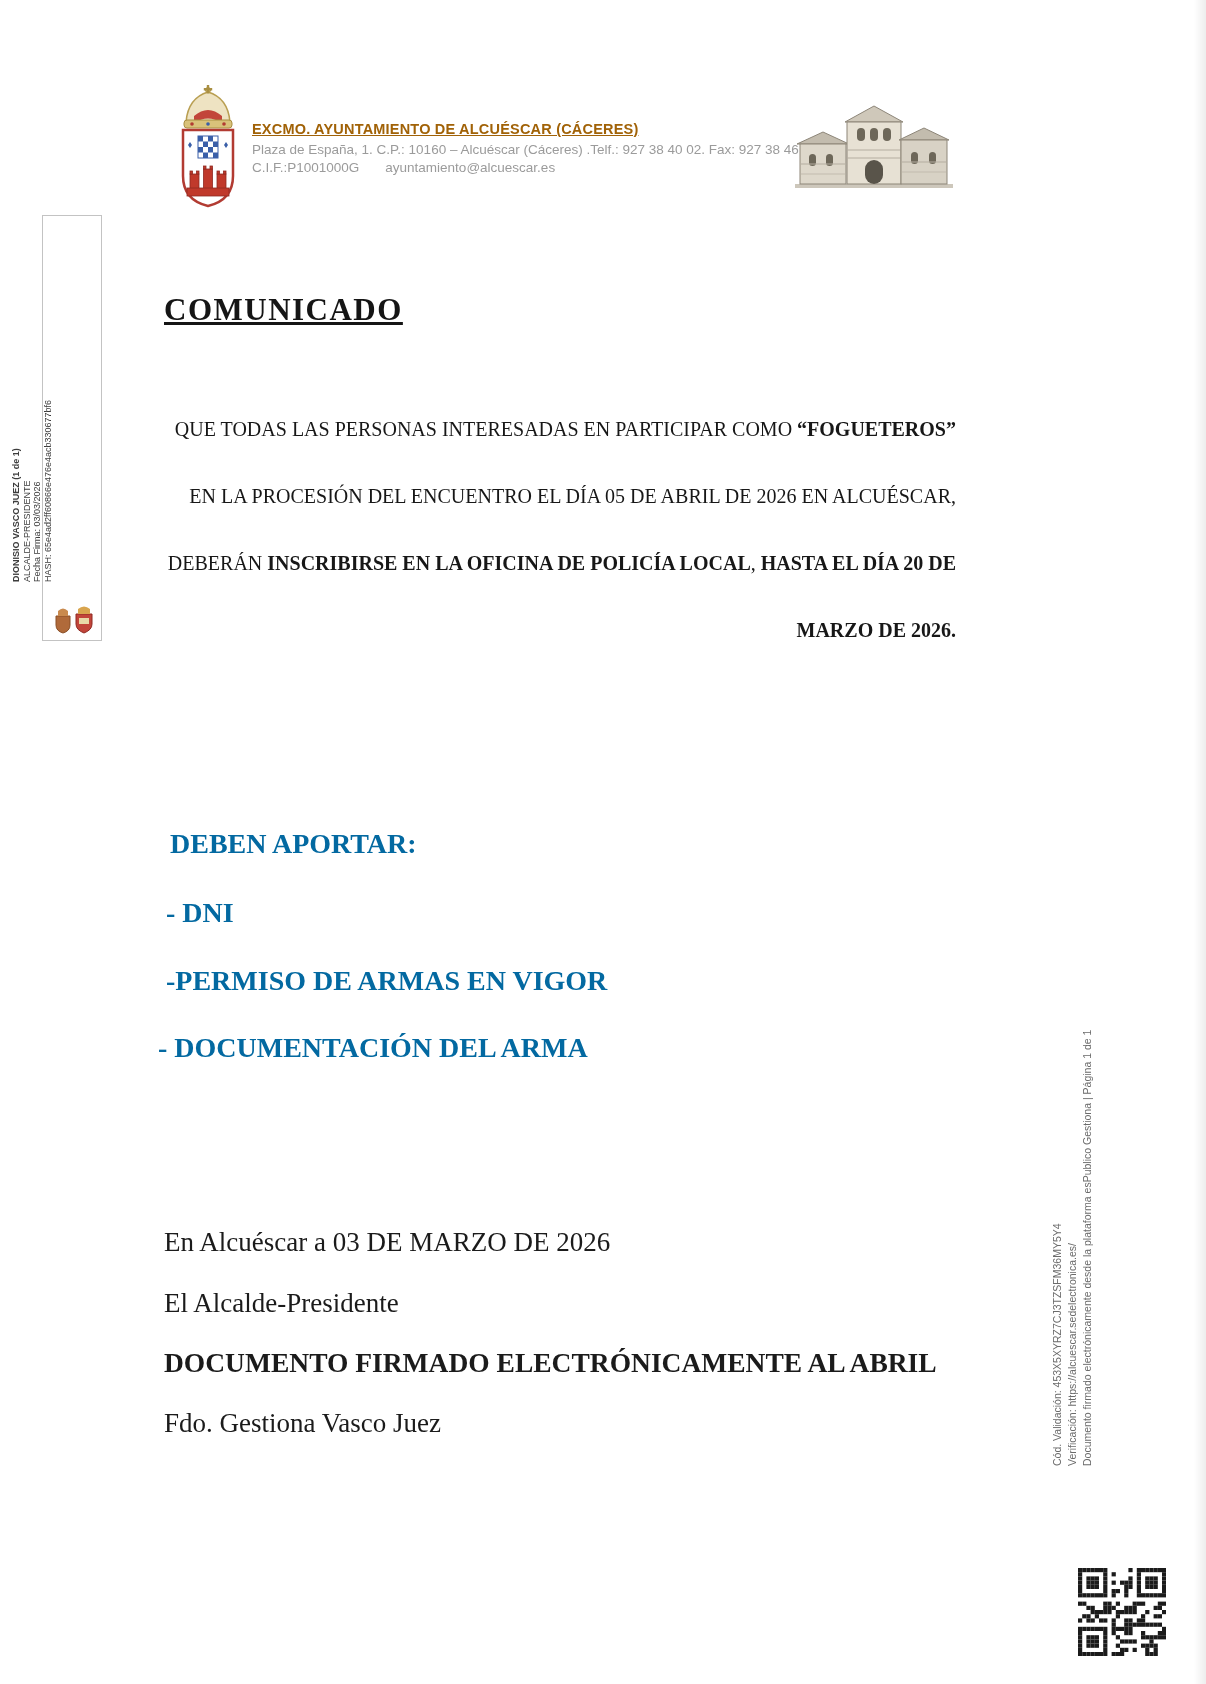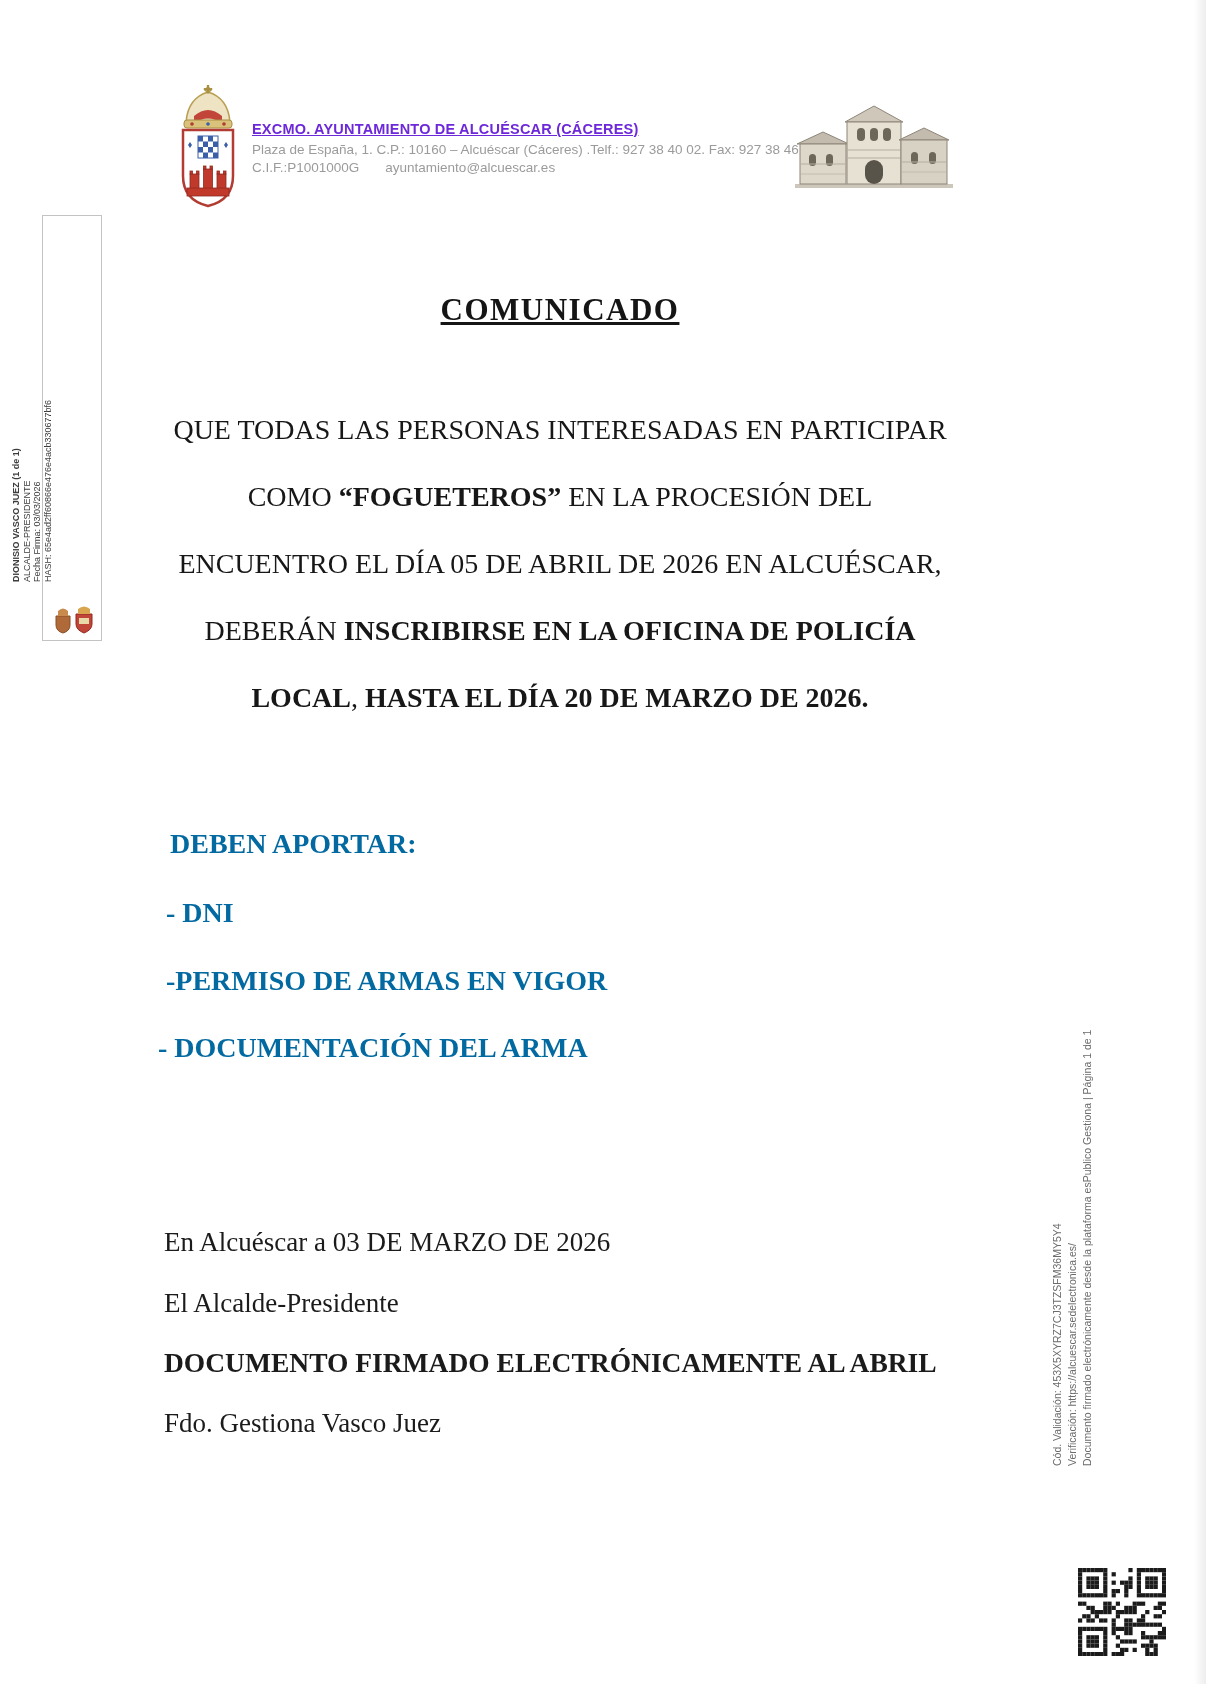--- a/index.html
+++ b/index.html
@@ -6,42 +6,42 @@
   html,body{margin:0;padding:0}
   body{
     width:1206px;height:1684px;position:relative;background:#ffffff;
     font-family:"Liberation Serif","DejaVu Serif",serif;color:#121212;overflow:hidden;
   }
   .abs{position:absolute}
   .page-edge{background:linear-gradient(to right,#ffffff,#ededed)}
   
   .org-name{
     font-family:"Liberation Sans","DejaVu Sans",sans-serif;
-    font-size:14.5px;font-weight:700;color:#6d28d9;
+    font-size:14.5px;font-weight:700;color:#a16207;
     text-decoration:underline;letter-spacing:.2px;white-space:nowrap;
   }
   .hdr-line{
     font-family:"Liberation Sans","DejaVu Sans",sans-serif;
     font-size:13.5px;color:#9b9b9b;white-space:nowrap;
   }
   .hdr-line .gap{display:inline-block;width:26px}
   
   .sidebar-box{border:1px solid #c3c3c3;background:#fff}
   .rot{transform:rotate(-90deg);transform-origin:left bottom}
   .side-text{
     font-family:"Liberation Sans","DejaVu Sans",sans-serif;
     font-size:9px;line-height:10.5px;color:#3c3c3c;white-space:nowrap;
   }
   .side-text .b{font-weight:700}
   
   .doc-title{
-    font-size:31px;font-weight:700;text-align:center;
+    font-size:31px;font-weight:700;text-align:left;
     text-decoration:underline;letter-spacing:1.5px;color:#151515;
   }
-  .para{font-size:28px;line-height:67px;text-align:center;color:#171717}
+  .para{font-size:20px;line-height:67px;text-align:right;color:#171717}
   .para .seg-b{font-weight:700}
   .list-line{font-size:28px;font-weight:700;color:#0369a1;white-space:nowrap}
   .close-line{font-size:27px;text-align:left;color:#1b1b1b}
   .close-line.bold{font-weight:700;font-size:27.5px}
   
   .margin-text{
     font-family:"Liberation Sans","DejaVu Sans",sans-serif;
     font-size:10.5px;line-height:15px;color:#6b6b6b;white-space:nowrap;
   }
 </style>

